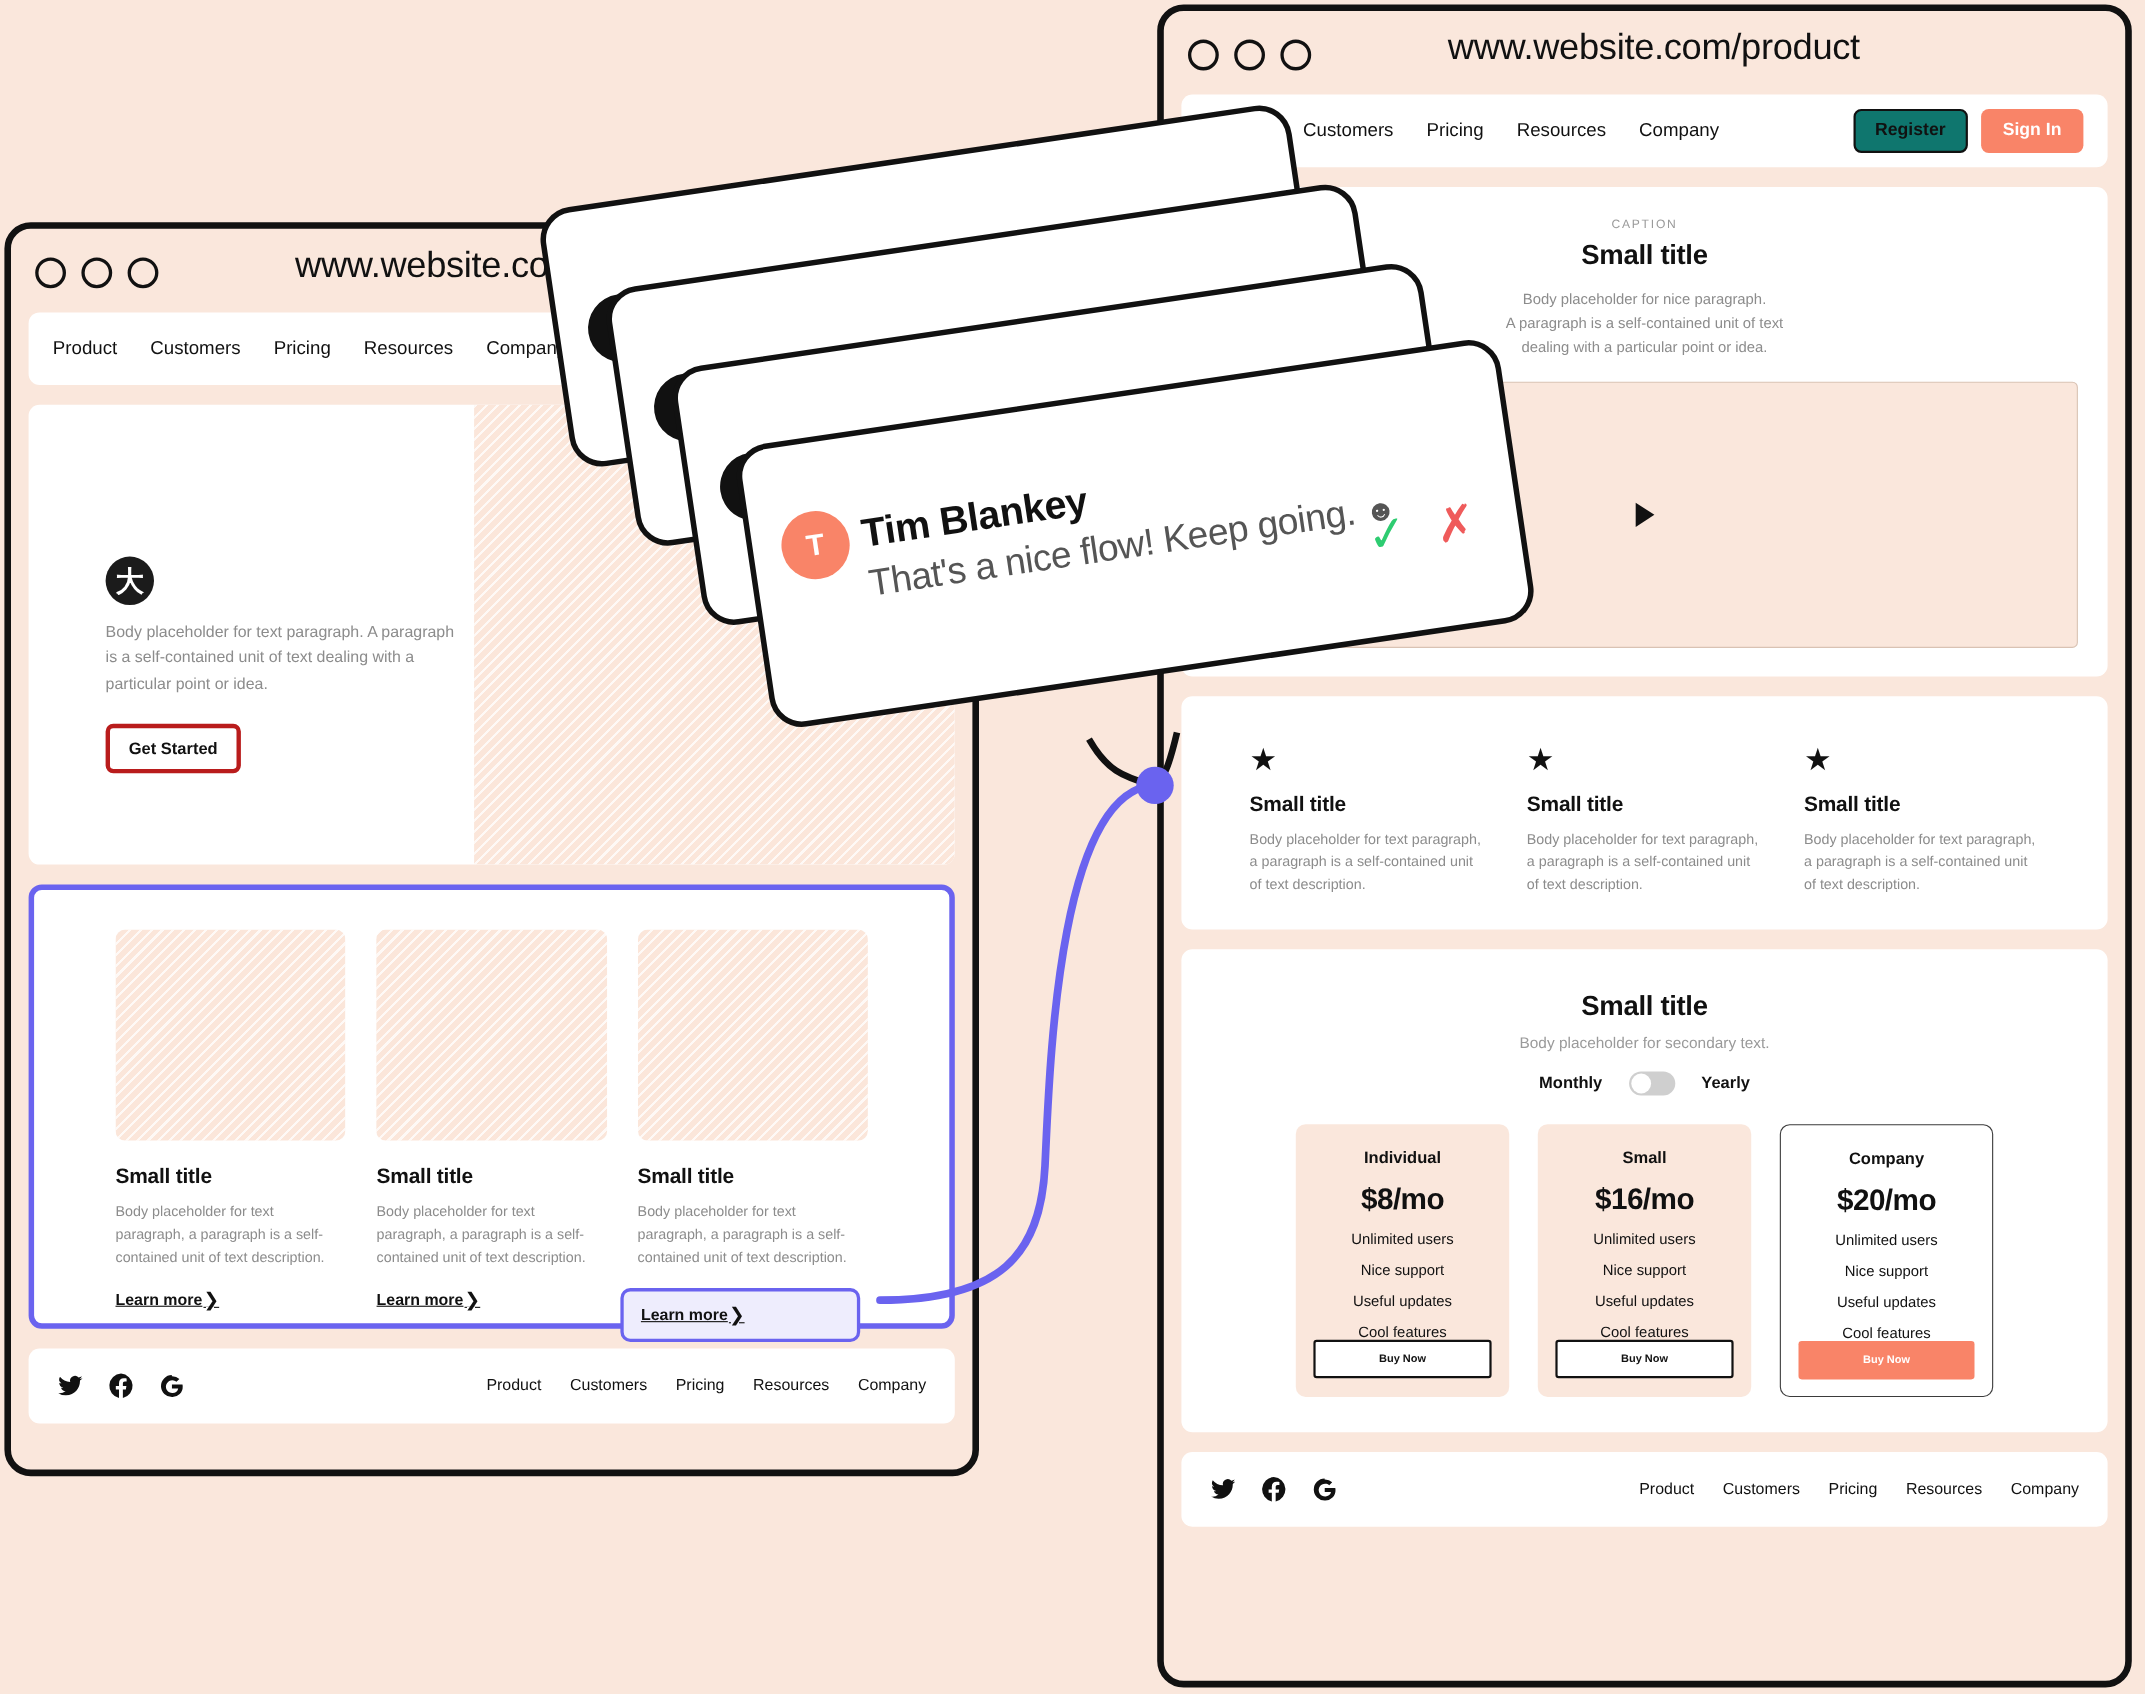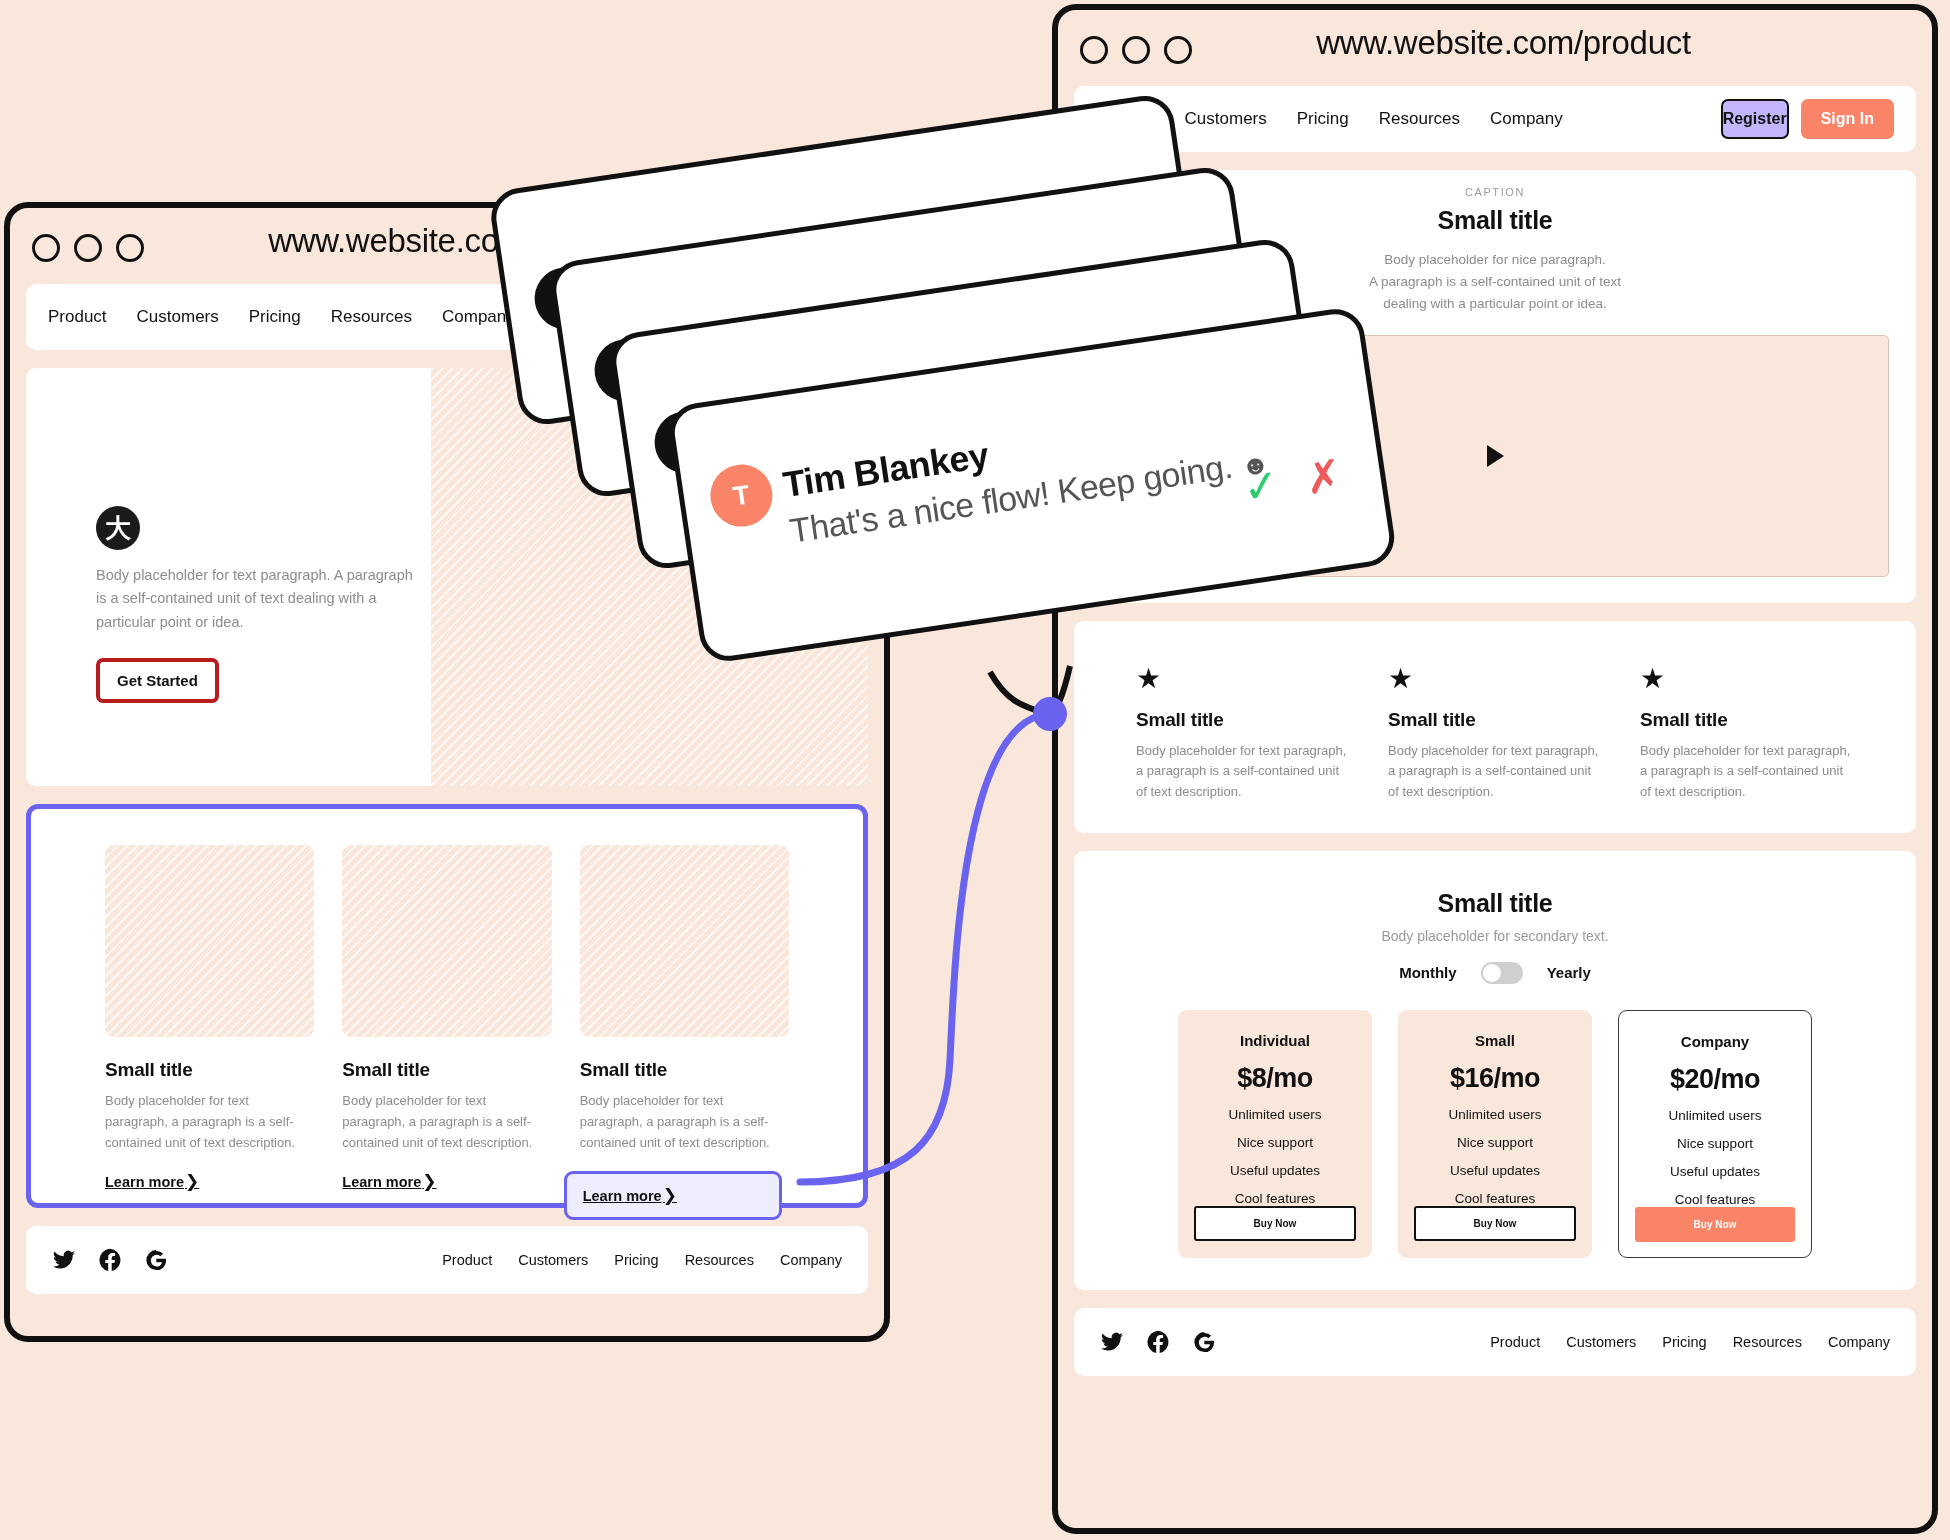--- a/index.html
+++ b/index.html
@@ -35,22 +35,22 @@
 
   .navbar{
     background:#ffffff;border-radius:10px;height:66px;
     display:flex;align-items:center;padding:0 22px;box-sizing:border-box;
     margin-bottom:18px;
   }
   .nav-links{display:flex;gap:30px;}
   .nav-links span{font-size:17px;color:#111;}
   .nav-actions{margin-left:auto;display:flex;gap:12px;align-items:center;}
   .btn-register{
-    border:2px solid #111;border-radius:7px;background:#c4b5fd;
-    font-size:16px;font-weight:700;color:#111;padding:9px 0;box-sizing:border-box;text-align:center;
+    border:2px solid #111;border-radius:7px;background:#0f766e;
+    font-size:16px;font-weight:700;color:#111;padding:9px 18px;box-sizing:border-box;text-align:center;
   }
   .btn-signin{
     border:none;border-radius:7px;background:#f98468;color:#fff;
     font-size:16px;font-weight:700;padding:11px 20px;box-sizing:border-box;
   }
 
   
   .hatch{
     background-color:#fbe6da;
     background-image:repeating-linear-gradient(-45deg,
@@ -100,21 +100,21 @@
     margin-top:18px;background:#fff;border-radius:10px;height:68px;
     display:flex;align-items:center;padding:0 26px;box-sizing:border-box;
   }
   .social{display:flex;gap:22px;align-items:center;}
   .social svg{display:block;}
   .foot-links{margin-left:auto;display:flex;gap:26px;}
   .foot-links span{font-size:14.5px;color:#111;}
 
   
   .hero-right{
-    background:#fff;border-radius:10px;padding:16px 0 26px;text-align:center;
+    background:#fff;border-radius:10px;padding:28px 0 26px;text-align:center;
   }
   .caption{font-size:11px;letter-spacing:1.6px;color:#9a9a9a;text-transform:uppercase;}
   .h-small{font-size:25px;font-weight:700;color:#111;margin:8px 0 0;letter-spacing:-0.3px;}
   .hero-right .body-sm{margin:14px auto 0;width:380px;text-align:center;font-size:13.5px;}
   .media{
     margin:20px auto 0;width:786px;height:240px;border:1px solid #d9c2b3;border-radius:5px;
     background:#fae7dc;display:flex;align-items:center;justify-content:center;
   }
   .play{
     width:0;height:0;border-left:17px solid #111;

